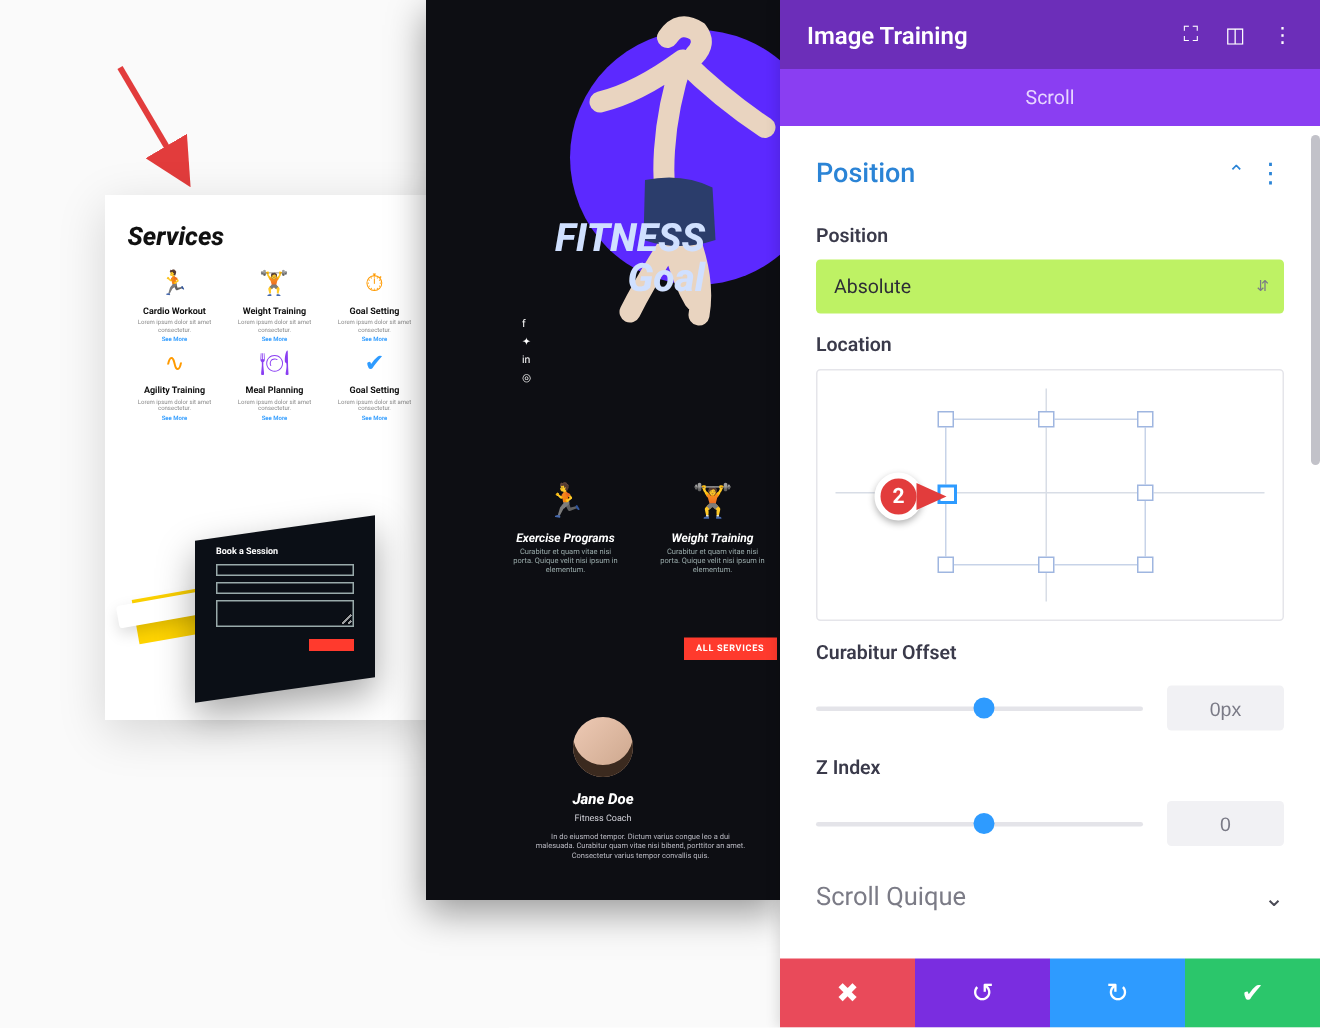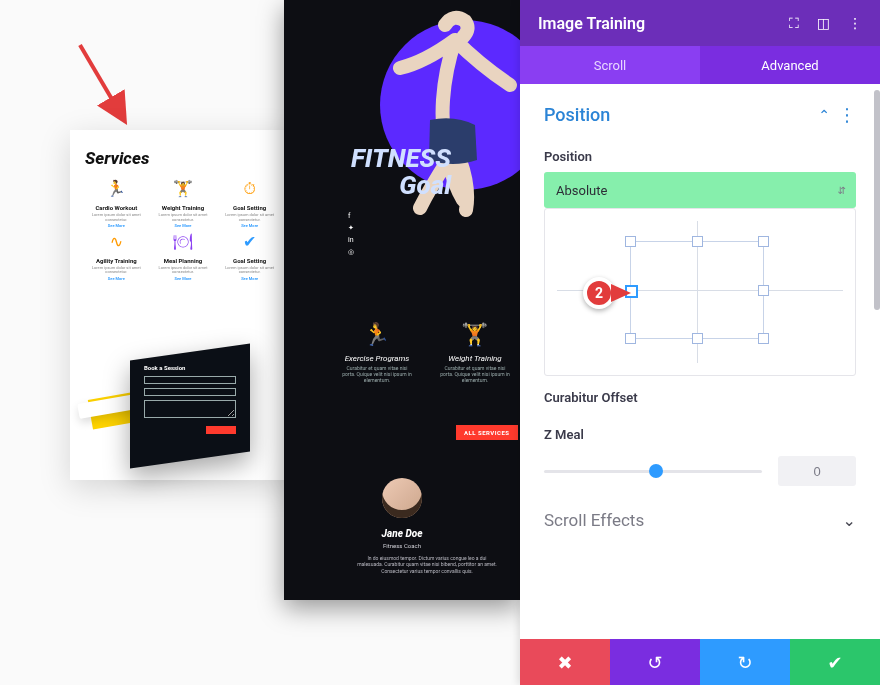--- a/index.html
+++ b/index.html
@@ -33,27 +33,27 @@
   .f-in{ width:100%; height:8px; border:1px solid #9aa; background:transparent; margin-bottom:4px; display:block; padding:0 3px; font-size:5px; color:#fff;}
   .f-ta{ height:18px;}
   .f-btn{ float:right; margin-top:4px; width:30px; height:8px; background:#ff3a2d; border:none;}
   .yellow-slab{ position:absolute; left:90px; top:395px; width:55px; height:30px; background:#ffd400; transform:rotate(-10deg);}
   .white-slab{ position:absolute; left:78px; top:398px; width:70px; height:15px; background:#fff; border-radius:2px; transform:rotate(-10deg); box-shadow:0 4px 10px rgba(0,0,0,.15);}
 
   
   .fitness-card { position:absolute; left:284px; top:0; width:236px; height:600px; background:#0d0e13; box-shadow:0 8px 24px rgba(0,0,0,.4); overflow:hidden;}
   .purple-circ{ position:absolute; right:-30px; top:20px; width:170px; height:170px; background:#5c29ff; border-radius:50%;}
   .pose{ position:absolute; right:-10px; top:10px; width:170px; height:210px;}
-  .fit-title{ position:absolute; top:145px; left:67px; color:#fff; font-weight:800; font-style:italic; font-size:28px; line-height:.95; text-align:right;}
+  .fit-title{ position:absolute; top:145px; left:86px; color:#fff; font-weight:800; font-style:italic; font-size:28px; line-height:.95; text-align:right;}
   .fit-title span{ color:#d0e0ff; font-size:26px;}
   .social{ position:absolute; left:64px; top:212px; display:flex; flex-direction:column; gap:6px;}
   .social i{ width:6px; height:6px; color:#fff; font-size:7px; font-style:normal;}
   .feat-row{ position:absolute; top:320px; left:58px; display:flex; gap:28px; text-align:center;}
   .feat-ico{ width:28px; height:28px; margin:0 auto 6px; display:flex; align-items:center; justify-content:center; font-size:22px;}
-  .feat-name{ color:#fff; font-weight:400; font-style:italic; font-size:8px; margin-bottom:3px;}
+  .feat-name{ color:#fff; font-weight:700; font-style:italic; font-size:8px; margin-bottom:3px;}
   .feat-desc{ color:#9aa; font-size:5px; line-height:1.15; max-width:70px;}
   .all-btn{ position:absolute; top:425px; left:172px; font-size:6px; letter-spacing:.5px; background:#ff3a2d; color:#fff; padding:4px 8px; font-weight:700;}
   .avatar{ position:absolute; top:478px; left:50%; transform:translateX(-50%); width:40px; height:40px; border-radius:50%; background:linear-gradient(135deg,#eecab5,#caa48a); box-shadow:inset 0 -8px 0 #3b2a1f;}
   .ava-name{ position:absolute; top:528px; left:0; right:0; text-align:center; color:#fff; font-weight:800; font-style:italic; font-size:10px;}
   .ava-role{ position:absolute; top:542px; left:0; right:0; text-align:center; color:#cfcfd6; font-size:6px;}
   .ava-bio{ position:absolute; top:555px; left:70px; right:20px; text-align:center; color:#b9b9c2; font-size:5px; line-height:1.25;}
 
   
   .panel { position:absolute; right:0; top:0; width:360px; height:685px; background:#fff; box-shadow:-2px 0 8px rgba(0,0,0,.12); display:flex; flex-direction:column;}
   .p-head{ height:46px; background:#6c2eb9; display:flex; align-items:center; padding:0 18px; gap:10px;}
@@ -62,21 +62,21 @@
   .p-hicons span{ color:#fff; font-size:14px; cursor:pointer;}
   .tabs{ height:38px; background:#8a3ef2; display:flex;}
   .tab{ flex:1; display:flex; align-items:center; justify-content:center; color:#e8d6ff; font-size:13px; cursor:pointer;}
   .tab.active{ background:#7a2de0; color:#fff;}
   .p-body{ flex:1; overflow-y:auto; padding:0 0 6px;}
   .sec-head{ display:flex; align-items:center; padding:20px 24px 10px; cursor:pointer;}
   .sec-title{ flex:1; color:#2b84d6; font-size:18px; font-weight:500;}
   .sec-chev{ color:#2b84d6; font-size:14px;}
   .sec-dots{ color:#2b84d6; font-size:18px; margin-left:8px;}
   .field-lbl{ font-size:13px; font-weight:600; color:#3a3a4a; padding:14px 24px 8px;}
-  .select{ margin:0 24px; height:36px; background:#86efac; border-radius:3px; display:flex; align-items:center; padding:0 12px; font-size:13px; color:#2d2d36; cursor:pointer; position:relative;}
+  .select{ margin:0 24px; height:36px; background:#bef264; border-radius:3px; display:flex; align-items:center; padding:0 12px; font-size:13px; color:#2d2d36; cursor:pointer; position:relative;}
   .select .caret{ position:absolute; right:10px; font-size:10px; color:#7a7a86;}
   .marker-pin{ display:flex; align-items:center;}
   .marker-pin .circ{ width:32px; height:32px; background:#e23c3c; border:4px solid #fff; border-radius:50%; display:flex; align-items:center; justify-content:center; color:#fff; font-weight:700; font-size:14px; box-shadow:0 2px 5px rgba(0,0,0,.3);}
   .marker-pin .tail{ width:0;height:0; border-top:9px solid transparent; border-bottom:9px solid transparent; border-left:20px solid #e23c3c; margin-left:-4px;}
   .marker-wrap{ position:relative;}
 
   .loc-box{ margin:0 24px; border:1px solid #e5e5ea; height:168px; border-radius:3px; position:relative;}
   .loc-rect{ position:absolute; left:85px; top:32px; width:134px; height:98px; border:1px solid #c7d3e8;}
   .cross-h{ position:absolute; top:81px; left:12px; right:12px; height:1px; background:#d8dde6;}
   .cross-v{ position:absolute; left:152px; top:12px; bottom:12px; width:1px; background:#d8dde6;}
@@ -212,73 +212,80 @@
   <div class="p-head">
     <div class="p-title">Image Training</div>
     <div class="p-hicons">
       <span>⛶</span>
       <span>◫</span>
       <span>⋮</span>
     </div>
   </div>
   <div class="tabs">
     <div class="tab">Scroll</div>
-    <div class="tab active">Advanced</div>
   </div>
 
   <div class="p-body">
     <div class="scroll-ind"></div>
 
     <div class="sec-head">
       <div class="sec-title">Position</div>
       <span class="sec-chev">⌃</span>
       <span class="sec-dots">⋮</span>
     </div>
 
     <div class="field-lbl">Position</div>
     <div class="marker-wrap">
       <div class="select">
         <span>Absolute</span>
         <span class="caret">⇵</span>
       </div>
 
     </div>
 
+    <div class="field-lbl">Location</div>
     <div class="loc-box">
       <div class="cross-h"></div>
       <div class="cross-v"></div>
       <div class="loc-rect">
         <div class="anchor tl"></div>
         <div class="anchor tc"></div>
         <div class="anchor tr"></div>
         <div class="anchor ml sel"></div>
         <div class="anchor mr"></div>
         <div class="anchor bl"></div>
         <div class="anchor bc"></div>
         <div class="anchor br"></div>
       </div>
       <div class="marker2 marker-pin">
         <div class="circ">2</div>
           <div class="tail"></div>
       </div>
     </div>
 
     <div class="field-lbl">Curabitur Offset</div>
-
-    <div class="field-lbl">Z Meal</div>
     <div class="slider-row">
       <div class="slider">
         <div class="track"></div>
           <div class="thumb" style="left:48%"></div>
       </div>
+      <input class="num-in" value="0px" style="">
+    </div>
+
+    <div class="field-lbl">Z Index</div>
+    <div class="slider-row">
+      <div class="slider">
+        <div class="track"></div>
+          <div class="thumb" style="left:48%"></div>
+      </div>
       <input class="num-in" value="0" style="">
     </div>
 
     <div class="collapsed">
-      <div class="t">Scroll Effects</div>
+      <div class="t">Scroll Quique</div>
       <span class="chev">⌄</span>
     </div>
   </div>
 
   <div class="p-foot">
     <div class="fbtn fb-cancel">✖</div>
     <div class="fbtn fb-undo">↺</div>
     <div class="fbtn fb-redo">↻</div>
     <div class="fbtn fb-ok">✔</div>
   </div>

